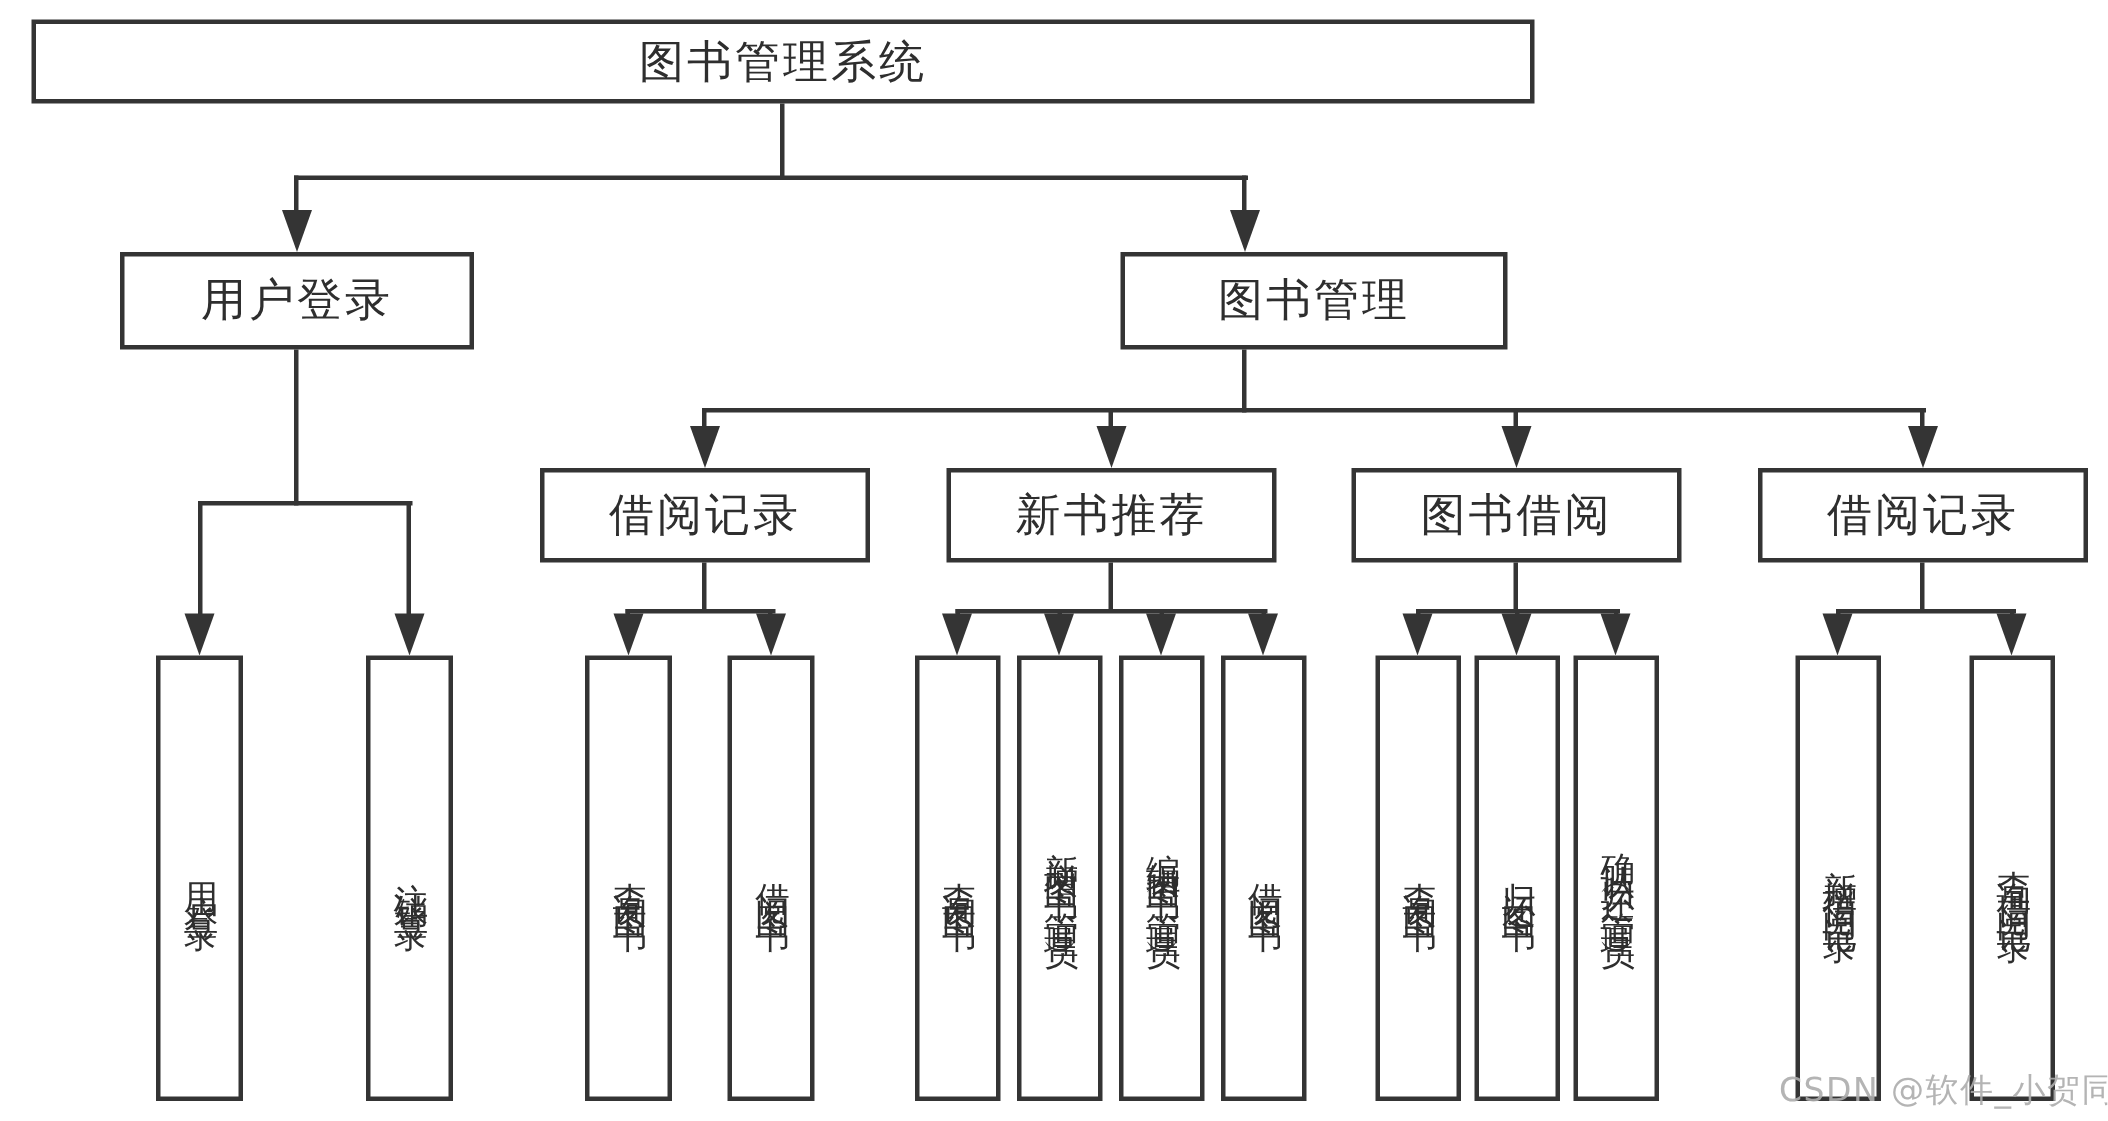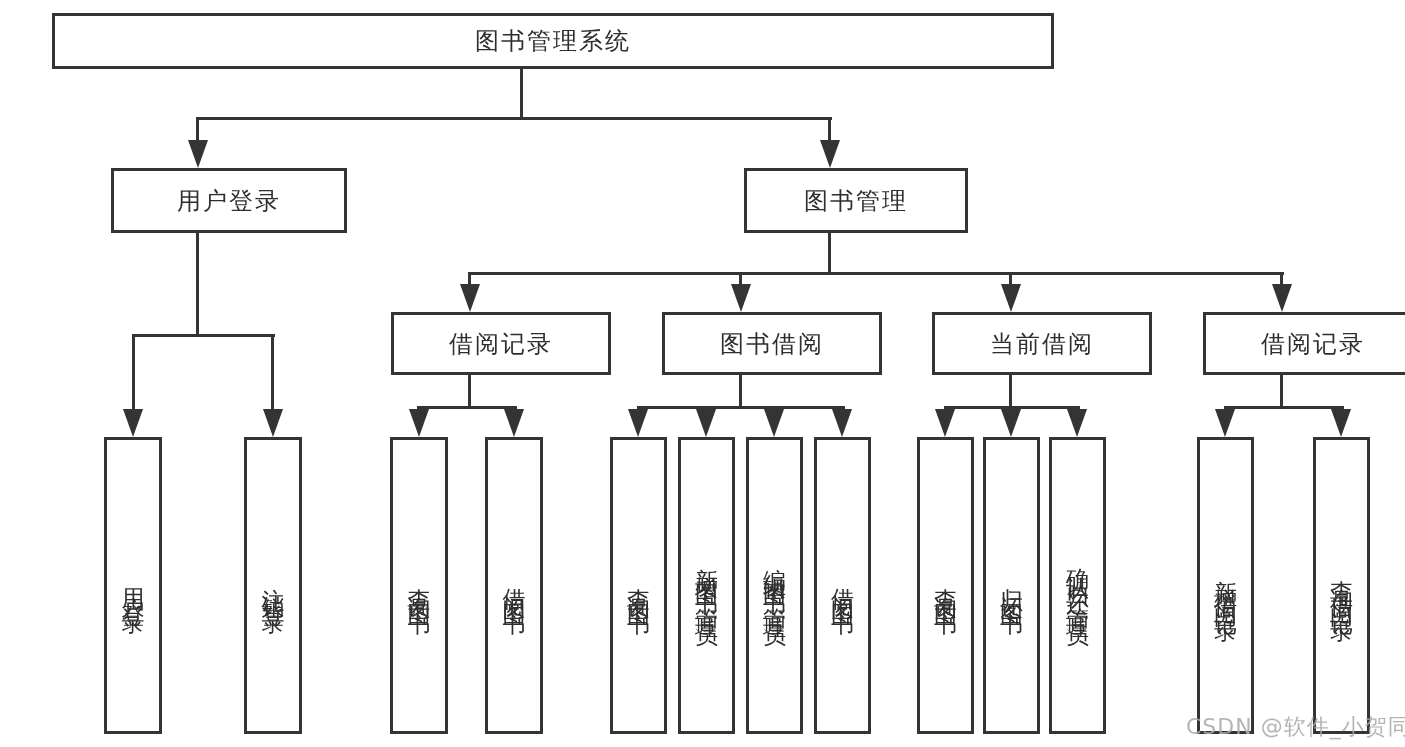--- a/index.html
+++ b/index.html
@@ -15,24 +15,23 @@
     position: absolute;
     box-sizing: border-box;
     border: 3px solid #343434;
     background: #ffffff;
     color: #2e2e2e;
     display: flex;
     align-items: center;
     justify-content: center;
   }
   .hnode {
-    font-size: 24px;
+    font-size: 30px;
     letter-spacing: 2px;
     white-space: nowrap;
-    margin-left: 31px;
   }
   .vnode {
     writing-mode: vertical-rl;
     text-orientation: mixed;
     font-size: 23px;
     letter-spacing: 8px;
     line-height: 1;
   }
   .line {
     position: absolute;
@@ -65,43 +64,43 @@
   <div class="node hnode" style="left:21px; top:13px; width:1002px; height:56px;">图书管理系统</div>
 
   <div class="line" style="left:520px; top:69px; width:3px; height:50px;"></div>
   <div class="line" style="left:196px; top:117px; width:636px; height:3px;"></div>
   <div class="line" style="left:196px; top:117px; width:3px; height:30px;"></div>
   <div class="line" style="left:828px; top:117px; width:3px; height:30px;"></div>
   <div class="arr" style="left:188px; top:140px;"></div>
   <div class="arr" style="left:820px; top:140px;"></div>
 
   <div class="node hnode" style="left:80px; top:168px; width:236px; height:65px;">用户登录</div>
-  <div class="node hnode" style="left:713px; top:168px; width:224px; height:65px;">图书管理</div>
+  <div class="node hnode" style="left:747px; top:168px; width:258px; height:65px;">图书管理</div>
 
   <div class="line" style="left:196px; top:233px; width:3px; height:104px;"></div>
   <div class="line" style="left:132px; top:334px; width:143px; height:3px;"></div>
   <div class="line" style="left:132px; top:334px; width:3px; height:78px;"></div>
   <div class="line" style="left:271px; top:334px; width:3px; height:78px;"></div>
   <div class="arr" style="left:123px; top:409px;"></div>
   <div class="arr" style="left:263px; top:409px;"></div>
 
   <div class="line" style="left:828px; top:233px; width:3px; height:42px;"></div>
   <div class="line" style="left:468px; top:272px; width:816px; height:3px;"></div>
   <div class="line" style="left:468px; top:272px; width:3px; height:14px;"></div>
   <div class="line" style="left:739px; top:272px; width:3px; height:14px;"></div>
   <div class="line" style="left:1009px; top:272px; width:3px; height:14px;"></div>
   <div class="line" style="left:1280px; top:272px; width:3px; height:14px;"></div>
   <div class="arr" style="left:460px; top:284px;"></div>
   <div class="arr" style="left:731px; top:284px;"></div>
   <div class="arr" style="left:1001px; top:284px;"></div>
   <div class="arr" style="left:1272px; top:284px;"></div>
 
   <div class="node hnode" style="left:360px; top:312px; width:220px; height:63px;">借阅记录</div>
-  <div class="node hnode" style="left:631px; top:312px; width:220px; height:63px;">图书借阅</div>
-  <div class="node hnode" style="left:901px; top:312px; width:220px; height:63px;">当前借阅</div>
+  <div class="node hnode" style="left:631px; top:312px; width:220px; height:63px;">新书推荐</div>
+  <div class="node hnode" style="left:901px; top:312px; width:220px; height:63px;">图书借阅</div>
   <div class="node hnode" style="left:1172px; top:312px; width:220px; height:63px;">借阅记录</div>
 
   <div class="line" style="left:468px; top:375px; width:3px; height:33px;"></div>
   <div class="line" style="left:417px; top:406px; width:100px; height:3px;"></div>
   <div class="line" style="left:417px; top:406px; width:3px; height:9px;"></div>
   <div class="line" style="left:512px; top:406px; width:3px; height:9px;"></div>
   <div class="arr" style="left:409px; top:409px;"></div>
   <div class="arr" style="left:504px; top:409px;"></div>
 
   <div class="line" style="left:739px; top:375px; width:3px; height:33px;"></div>

